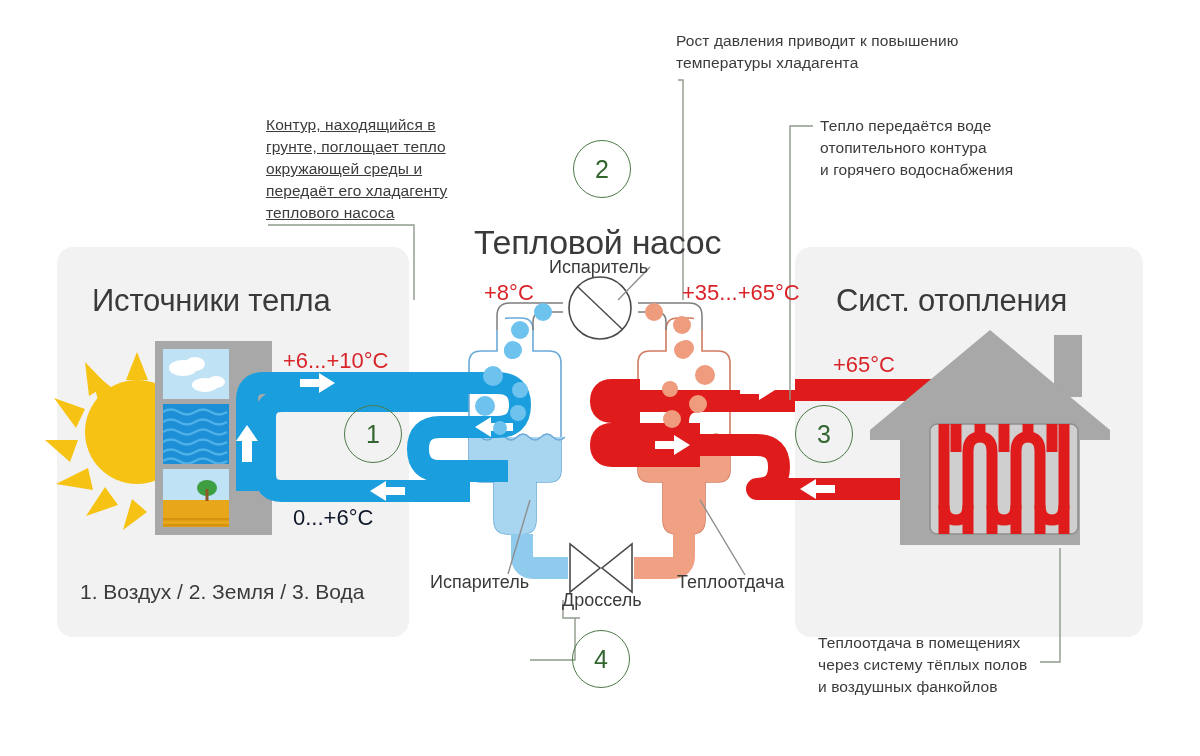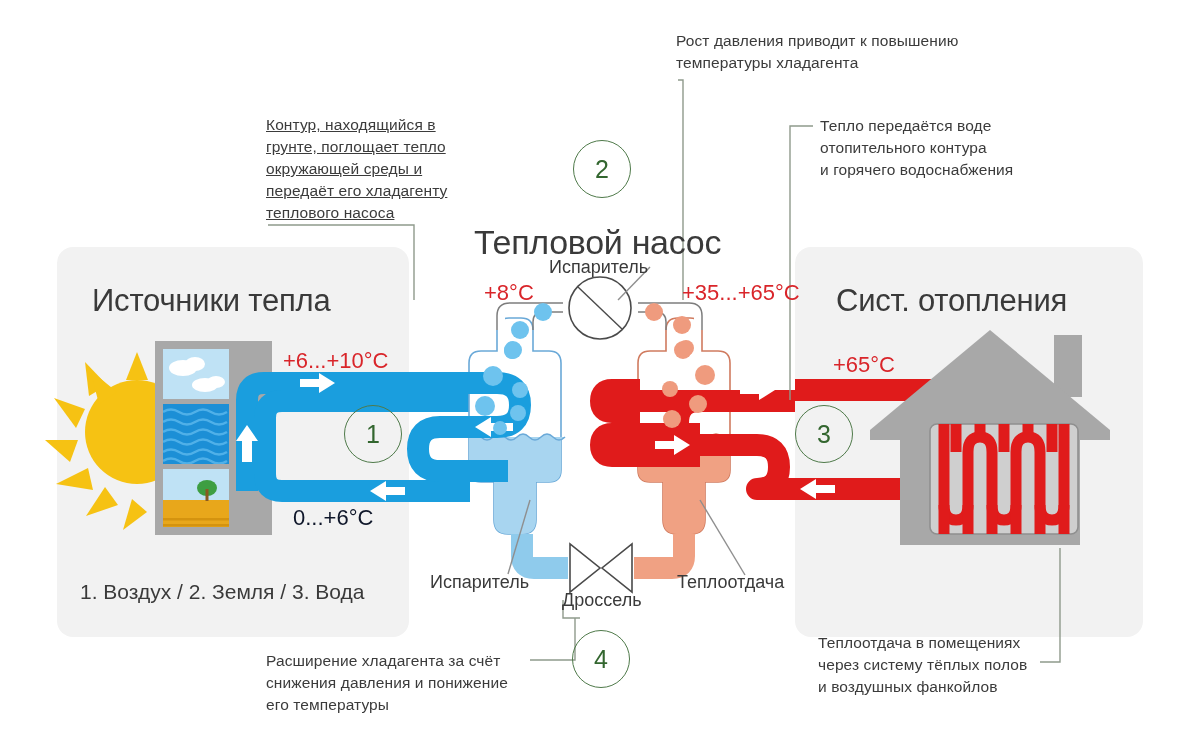--- a/index.html
+++ b/index.html
@@ -292,23 +292,20 @@
 передаёт его хладагенту
 теплового насоса</div>
 
   <div class="ann" style="left:676px;top:30px;width:330px;">Рост давления приводит к повышению
 температуры хладагента</div>
 
   <div class="ann" style="left:820px;top:115px;width:240px;">Тепло передаётся воде
 отопительного контура
 и горячего водоснабжения</div>
 
-  <div class="ann" style="left:266px;top:650px;width:290px;">Расширение хладагента за счёт
-снижения давления и понижение
-его температуры</div>
 
   <div class="ann" style="left:818px;top:632px;width:250px;">Теплоотдача в помещениях
 через систему тёплых полов
 и воздушных фанкойлов</div>
 
   <div class="step-num" style="left:344px;top:405px;">
     <span>1</span>
   </div>
   <div class="step-num" style="left:573px;top:140px;">
     <span>2</span>

